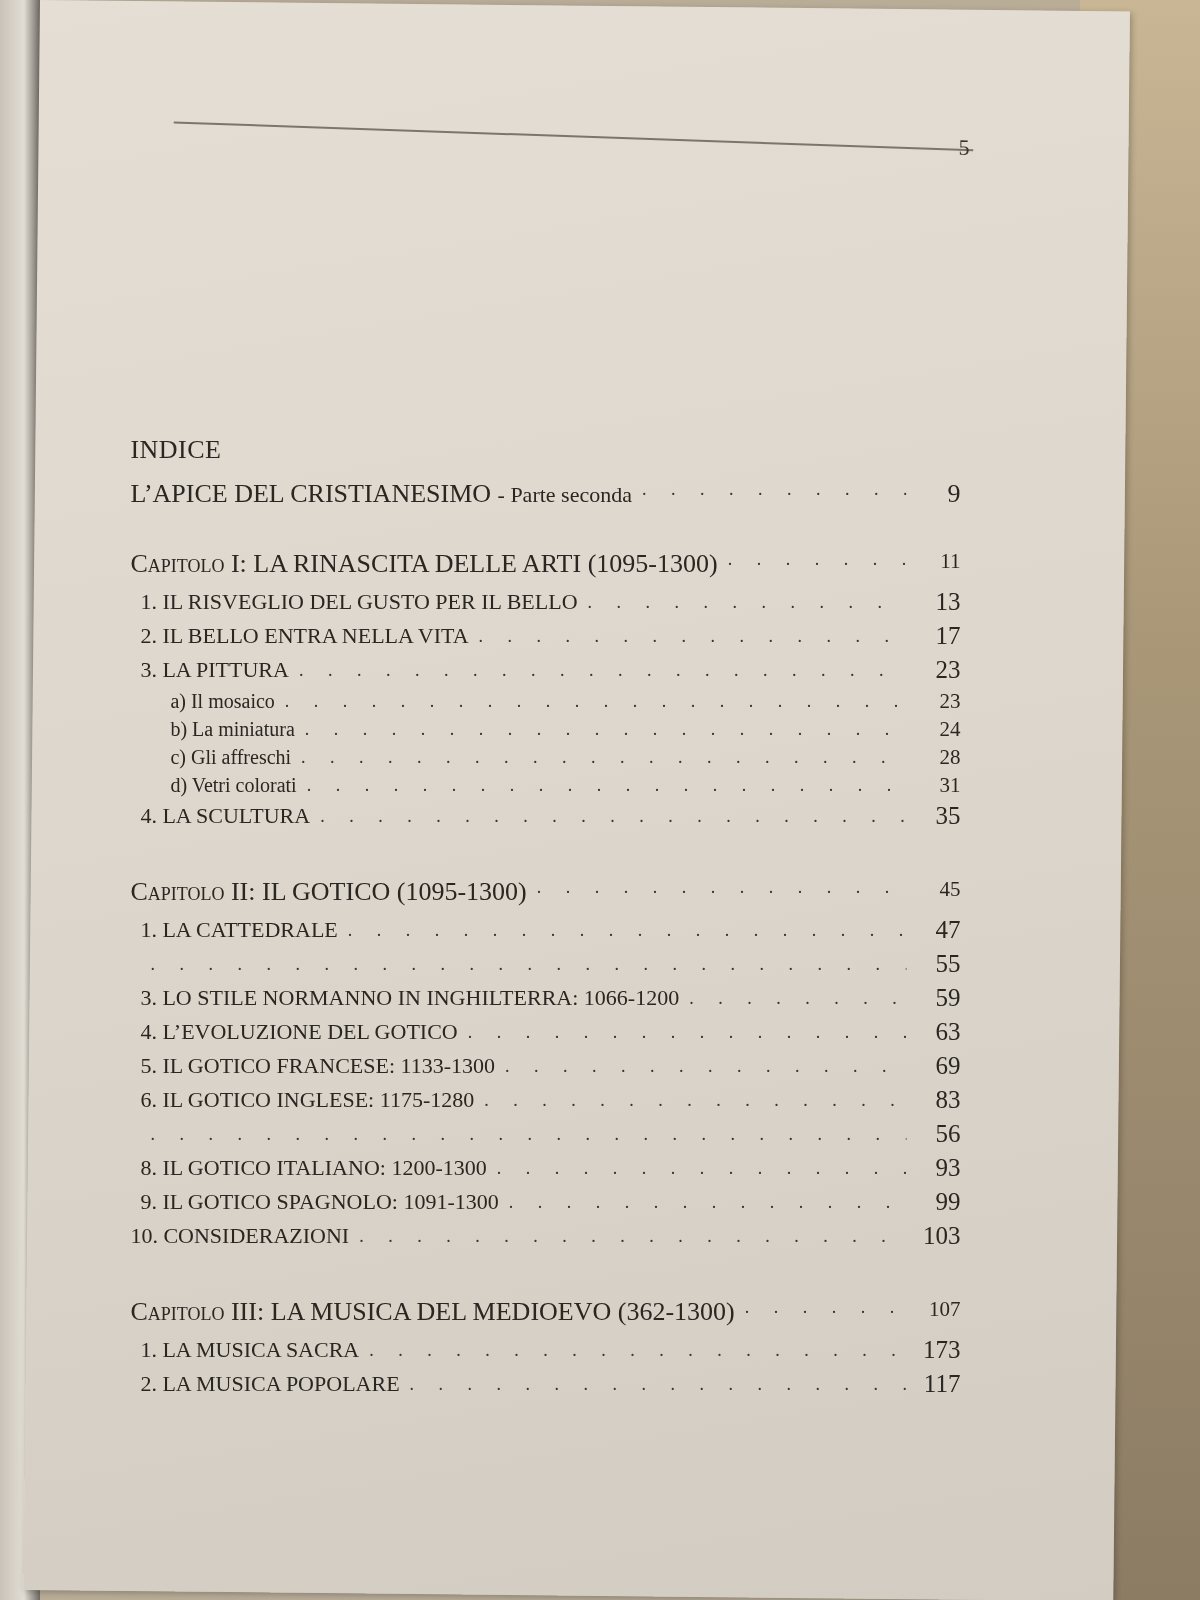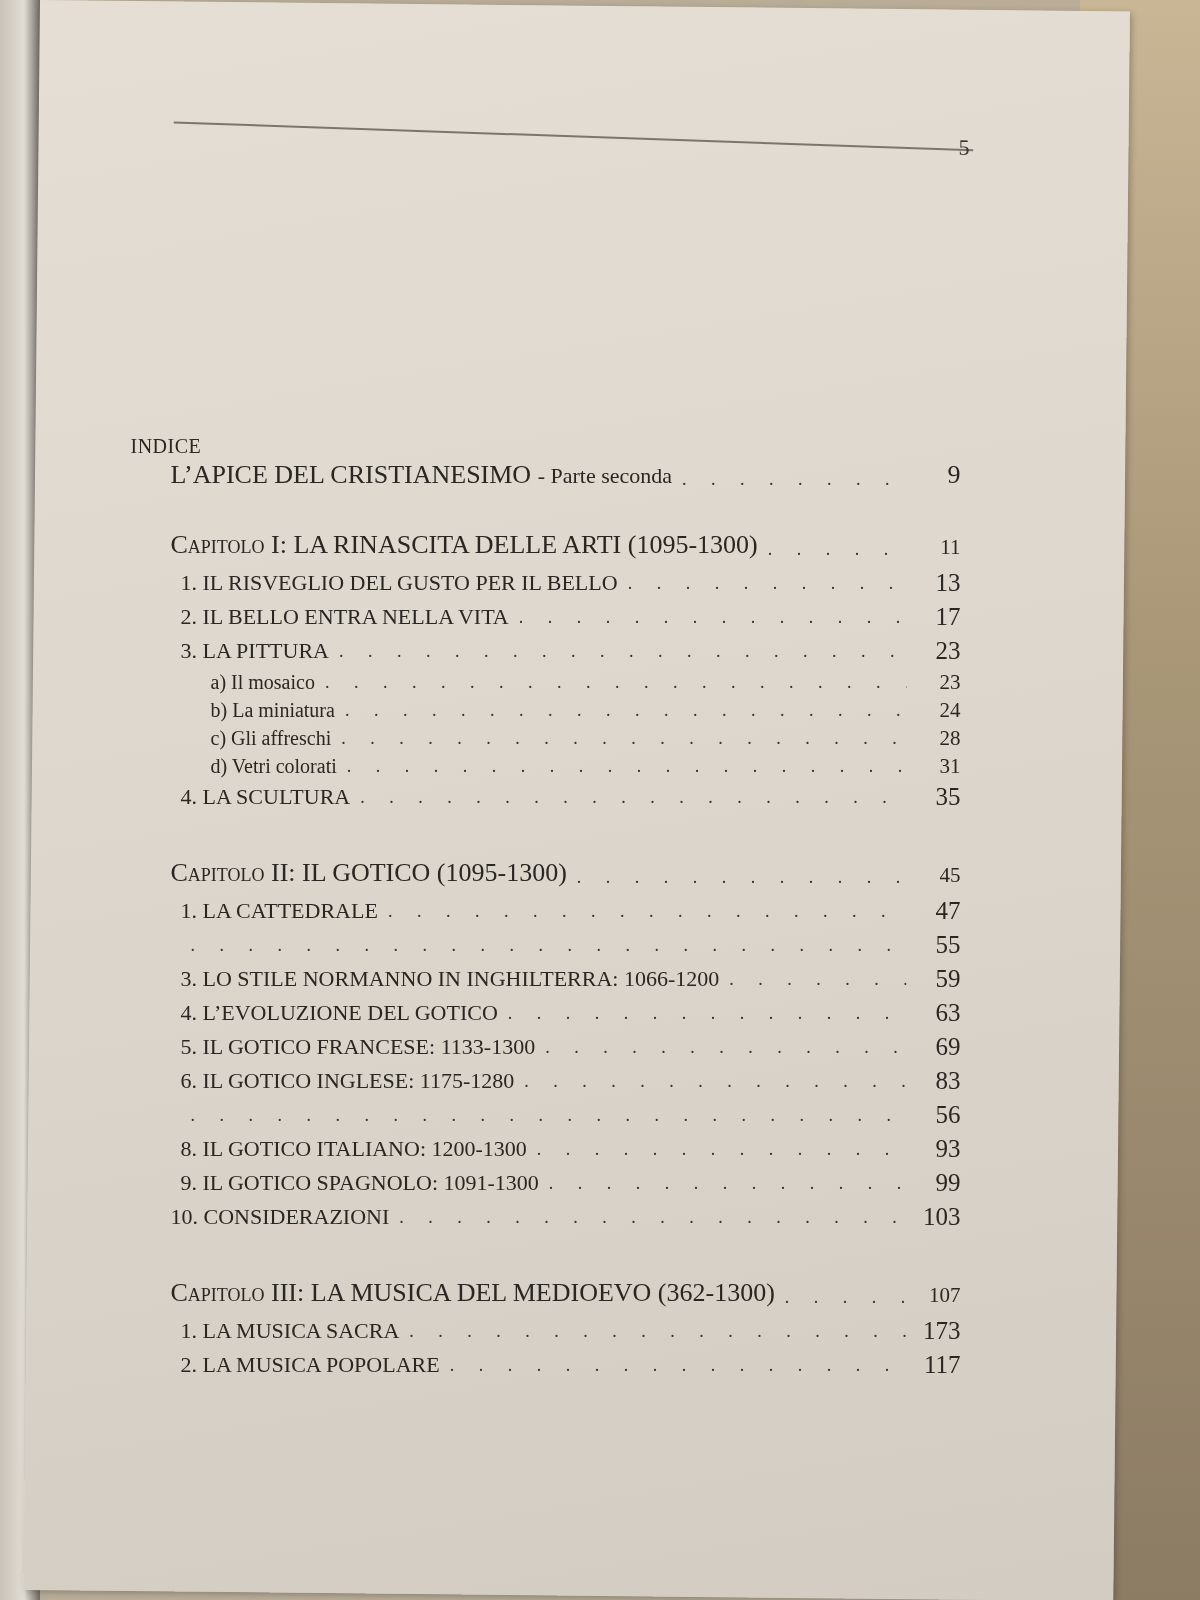--- a/index.html
+++ b/index.html
@@ -27,23 +27,23 @@
     position:absolute; left:135px; top:120px; width:800px; height:2px;
     background:#7a756e; transform:rotate(1.4deg); transform-origin:left;
   }
   .page-number {
     position:absolute; left:920px; top:125px; font-size:22px; color:#3a3530;
   }
   .toc {
     position:absolute; left:100px; top:430px; width:830px;
     transform:rotate(-0.6deg);
   }
-  .toc-title { font-size:20px; letter-spacing:0.5px; margin-bottom:2px; }
+  .toc-title { font-size:26px; letter-spacing:0.5px; margin-bottom:14px; }
   .row {
-    display:flex; align-items:flex-end; white-space:nowrap;margin-left:40px;
+    display:flex; align-items:flex-start; white-space:nowrap;
   }
   .row .label { flex:0 0 auto; }
   .row .leader {
     flex:1 1 auto; overflow:hidden; color:#3a3530; margin:0 10px;
     letter-spacing:10px; font-size:18px;
   }
   .row .leader::before {
     content:". . . . . . . . . . . . . . . . . . . . . . . . . . . . . . . . . . . . . . . . . . . . . . . . . . . . . . . . . . . . . . . . . . . . . . . . . . . . . . . .";
   }
   .row .pg { flex:0 0 auto; width:44px; text-align:right; }

